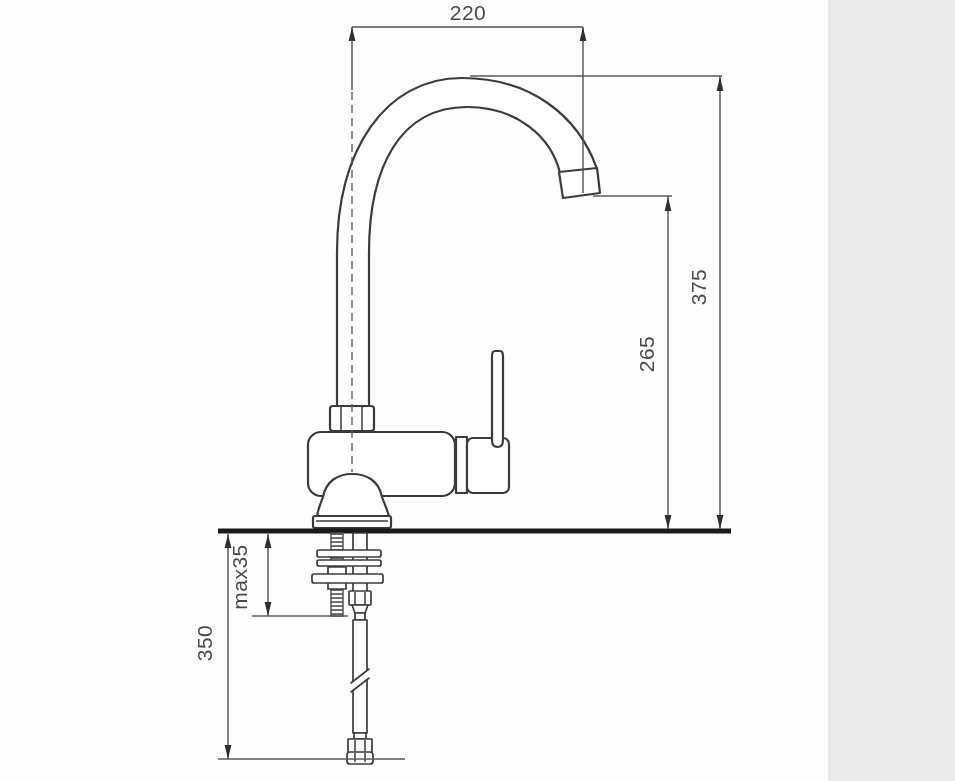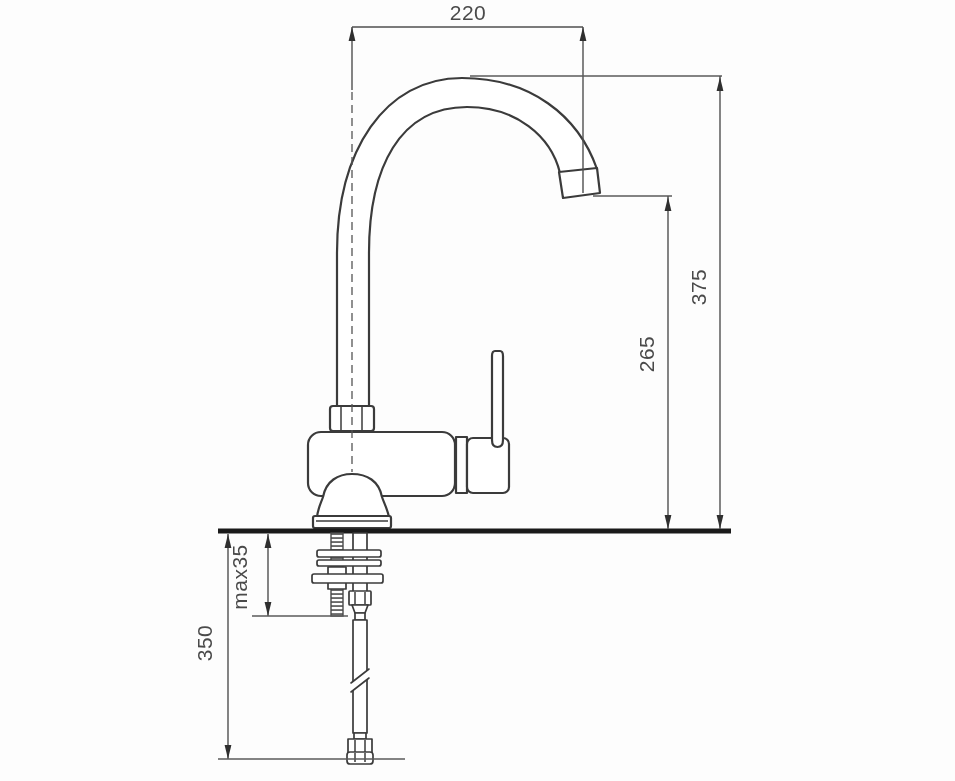--- a/index.html
+++ b/index.html
@@ -1,17 +1,17 @@
 <!DOCTYPE html>
 <html><head>
 <meta charset="utf-8">
 <style>
   html,body{margin:0;padding:0;background:#e9e9e9;}
   .stage{
-    width:955px;height:781px;
+    width:828px;height:781px;
     background:#fdfdfd;
     position:relative;
     overflow:hidden;
     font-family:"Liberation Sans", sans-serif;
   }
   svg{display:block;}
   .outline{fill:#ffffff;stroke:#3b3b3b;stroke-width:2.2;stroke-linejoin:round;stroke-linecap:round;}
   .outline-thin{fill:#ffffff;stroke:#3b3b3b;stroke-width:1.7;stroke-linejoin:round;}
   .facet{fill:none;stroke:#3b3b3b;stroke-width:1.5;}
   .dimline{stroke:#4f4f4f;stroke-width:1.4;fill:none;}

